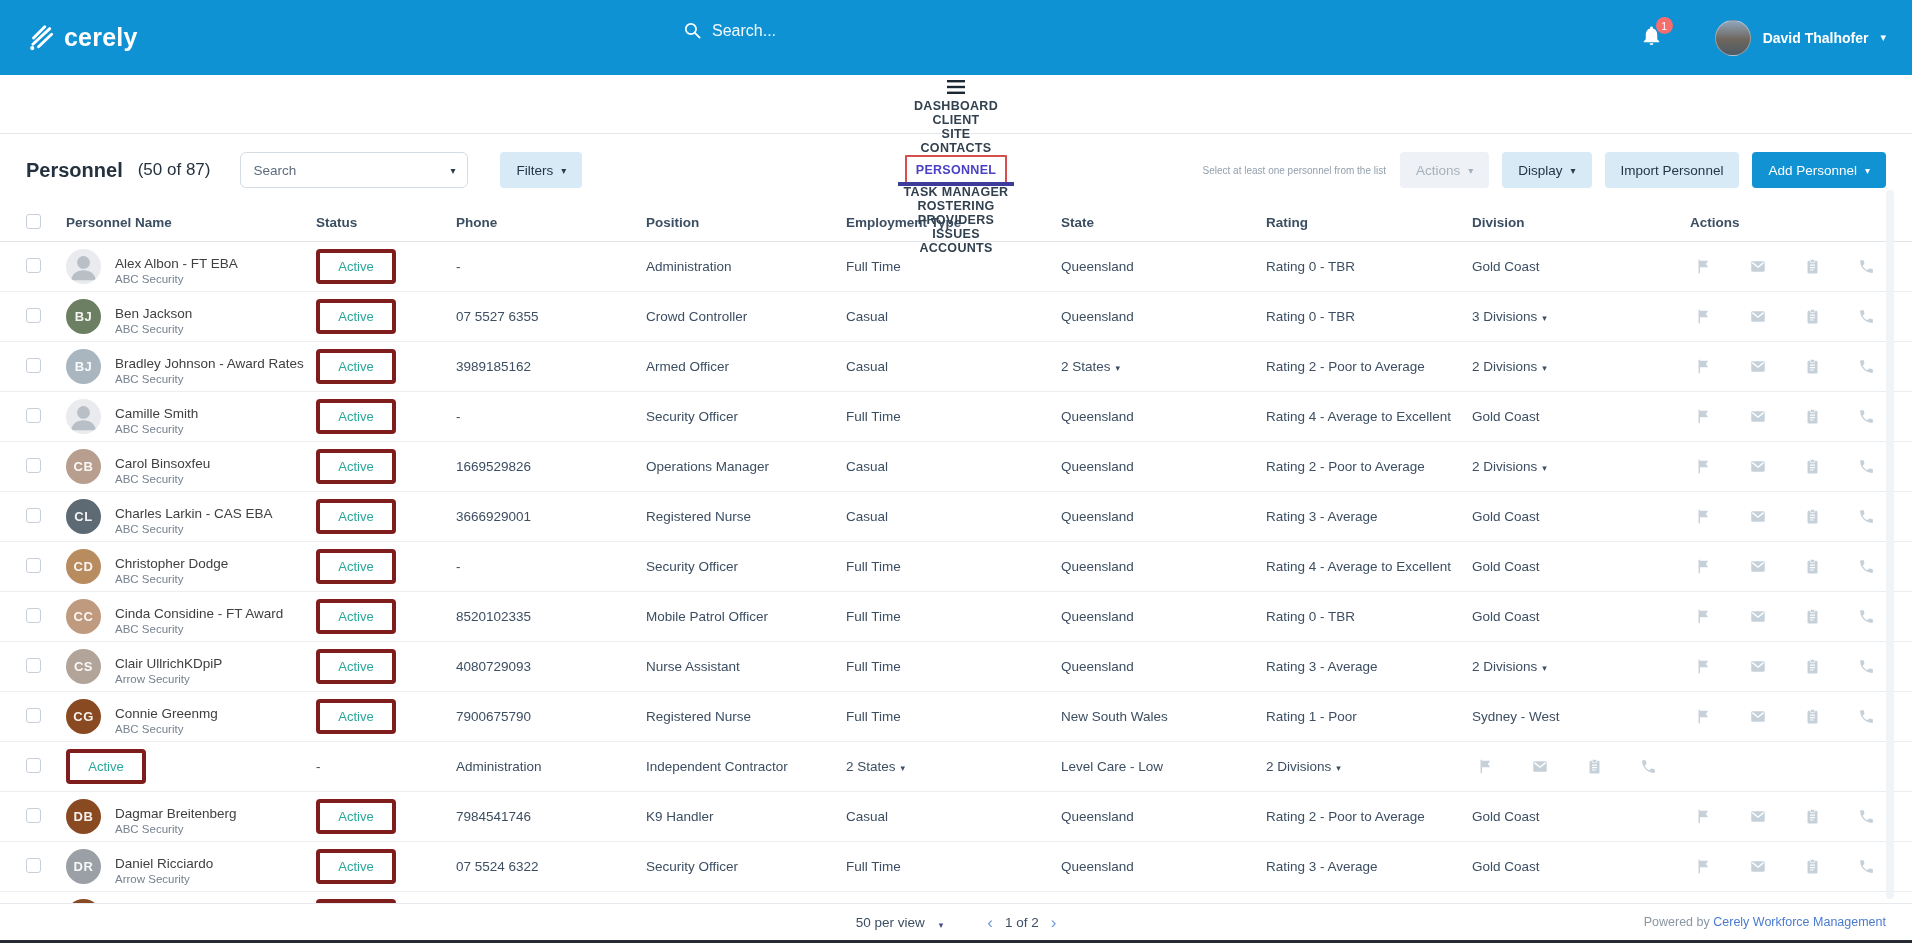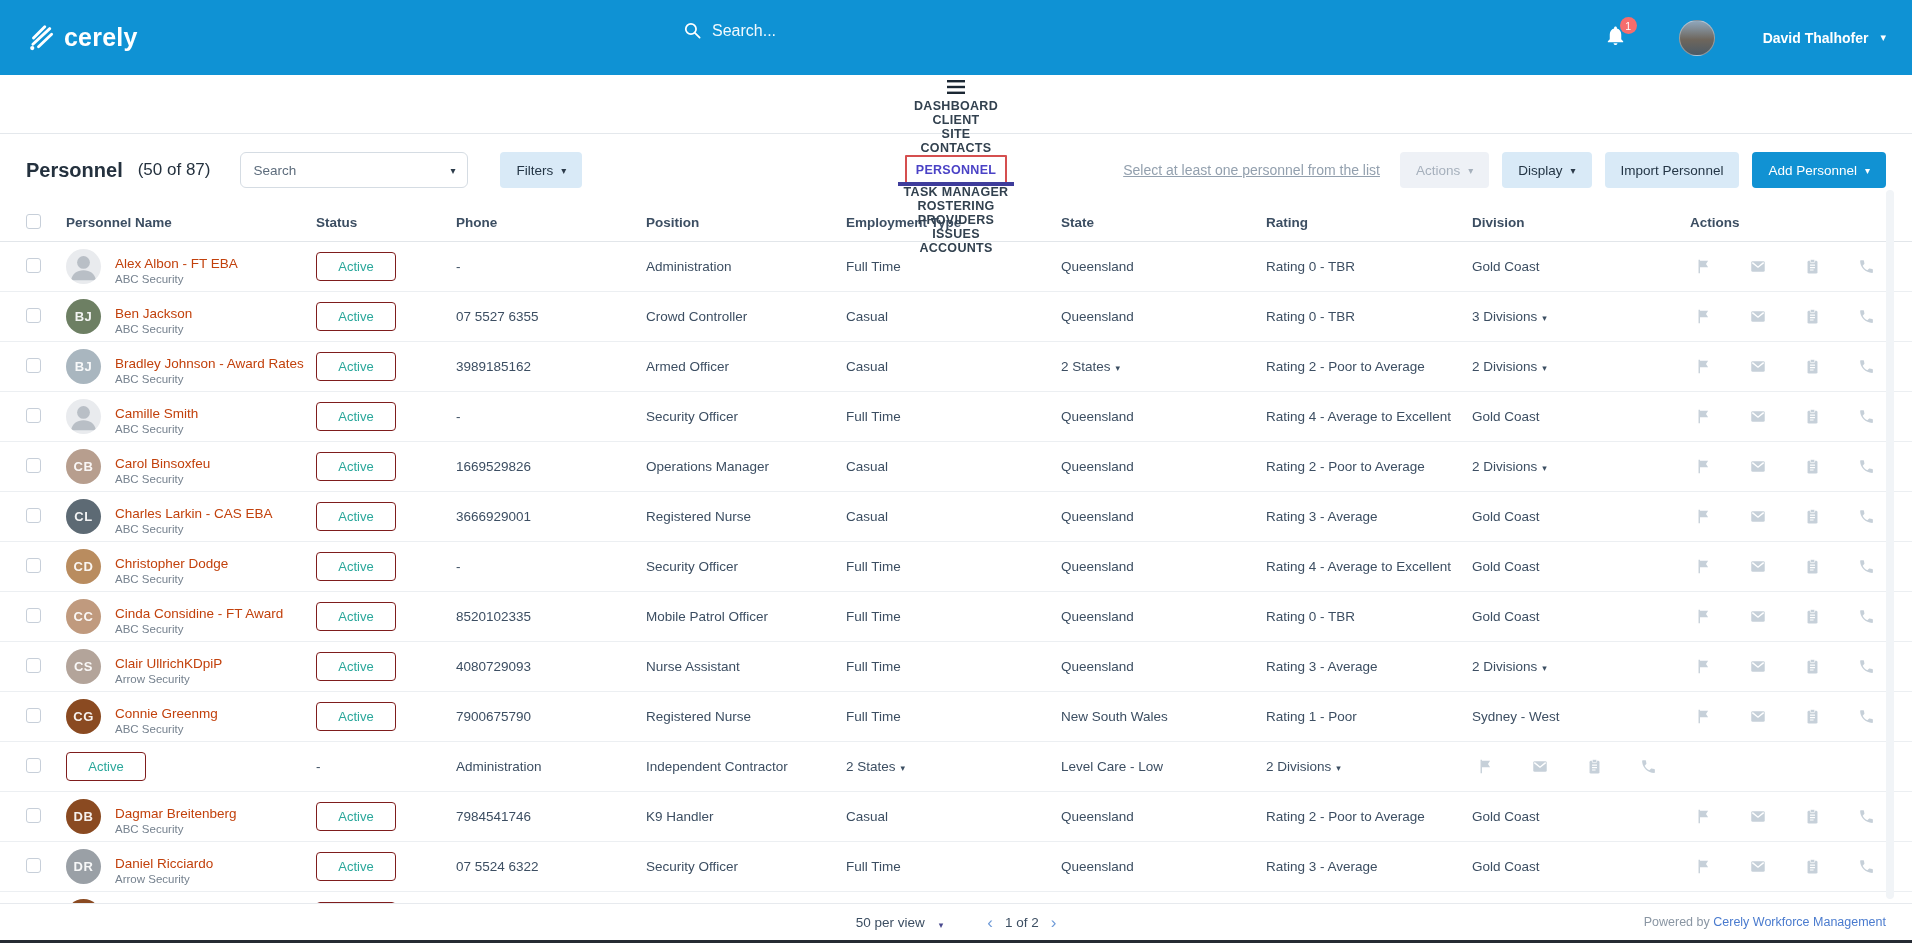--- a/index.html
+++ b/index.html
@@ -12,21 +12,21 @@
   .logo { display:flex; align-items:center; gap:8px; cursor:pointer; }
   .logo-text { color:#fff; font-size:25px; font-weight:700; letter-spacing:.2px; }
   .top-search { position:absolute; left:683px; top:0; height:61px; display:flex; align-items:center; gap:10px; width:420px; }
   .top-search input { background:transparent; border:none; outline:none; color:#fff; font-size:16px; width:340px; font-family:inherit; }
   .top-search input::placeholder { color:rgba(255,255,255,.95); }
   .top-right { margin-left:auto; display:flex; align-items:center; gap:22px; }
   .bell-wrap { position:relative; cursor:pointer; margin-right:30px; }
   .bell-badge { position:absolute; top:-7px; right:-10px; min-width:17px; height:17px; border-radius:9px; background:#f66d6d; color:#fff; font-size:10.5px; display:flex; align-items:center; justify-content:center; padding:0 4px; }
   .user-chip { display:flex; align-items:center; gap:12px; cursor:pointer; }
   .user-avatar { width:36px; height:36px; border-radius:50%; background:linear-gradient(180deg,#8fa7bd 0%,#6e665c 55%,#4c5a66 100%); border:1px solid rgba(255,255,255,.35); }
-  .user-name { color:#fff; font-size:14px; font-weight:700;margin-left:36px; }
+  .user-name { color:#fff; font-size:14px; font-weight:700; }
   .white-caret { color:#fff; font-size:11px; }
 
   
   .navbar { height:59px; background:#fff; border-bottom:1px solid #e4e8ec; display:flex; align-items:center; padding:0 16px;flex-direction:column; }
   .hamburger { padding:0 14px; cursor:pointer; display:flex; align-items:center; }
   .nav-item { height:59px; display:flex; align-items:center; padding:0 21px; position:relative; cursor:pointer; font-size:12.5px; font-weight:700; color:#32414f; letter-spacing:.3px; }
   .nav-item.active { color:#4a42c6; }
   .nav-item.active .nav-label-box { border:2px solid #d54f4f; padding:6px 9px; border-radius:1px; }
   .nav-item.active::after { content:""; position:absolute; left:14px; right:14px; bottom:-1px; height:4px; background:#3e3c9b; }
 
@@ -36,37 +36,37 @@
   .page-count { font-size:17px; color:#24313e; font-weight:400; margin-left:15px; }
   .search-select { margin-left:30px; width:228px; height:36px; border:1px solid #d5dce3; border-radius:6px; background:#fff; display:flex; align-items:center; padding:8px 12px; cursor:pointer; }
   .search-select .ph { color:#5d6c7c; font-size:13.5px; flex:1; }
   .dark-caret { color:#2c3b4a; font-size:10px; }
   .btn { height:36px; border:none; border-radius:4px; font-size:13.5px; font-family:inherit; display:inline-flex; align-items:center; gap:8px; padding:0 16px; cursor:pointer; }
   .btn-light { background:#d9eaf7; color:#243646; }
   .btn-disabled { background:#eef1f6; color:#a6b0bc; cursor:default; }
   .btn-primary { background:#1192d3; color:#fff; font-weight:400; }
   .filters-btn { margin-left:32px; }
   .toolbar-right { margin-left:auto; display:flex; align-items:center; gap:13px; }
-  .hint { color:#93a0ae; font-size:14px; margin-right:7px;text-decoration:underline; }
+  .hint { color:#93a0ae; font-size:10px; margin-right:1px; }
 
   
   .tgrid { display:grid; grid-template-columns:40px 250px 140px 190px 200px 215px 205px 206px 218px 1fr; align-items:center; padding:0 26px; }
   .thead { margin-top:14px; height:38px; border-bottom:1px solid #e2e6ea; }
   .th { font-size:13.5px; font-weight:700; color:#3c4e62; }
   .trow { height:50px; border-bottom:1px solid #eceff2; }
   .cell { font-size:13.5px; color:#3c4e62; }
   .checkbox { width:15px; height:15px; border:1px solid #c7cfd9; border-radius:3px; background:#fff; display:inline-block; cursor:pointer; }
   .col-name-flex { display:flex; align-items:center; gap:14px; overflow:hidden; }
   .avatar { width:35px; height:35px; border-radius:50%; flex:0 0 35px; display:flex; align-items:center; justify-content:center; overflow:hidden; position:relative; }
   .avatar .av-init { color:rgba(255,255,255,.92); font-size:13px; font-weight:700; letter-spacing:.5px; display:none; }
   .avatar.kind-photo .av-init, .avatar.kind-cartoon .av-init { display:block; }
   .name-block { display:flex; flex-direction:column; gap:2px; overflow:hidden; }
-  .pname { color:#c2410c; font-size:13.5px; text-decoration:none; cursor:pointer; white-space:nowrap;margin-top:7px; }
+  .pname { color:#404040; font-size:13.5px; text-decoration:none; cursor:pointer; white-space:nowrap;margin-top:7px; }
   .pcompany { color:#76828f; font-size:11.5px; }
-  .badge { display:inline-block; width:80px; text-align:center; padding:6px 0; border:1px solid #7f1d1d; border-radius:4px; background:#fff; color:#2aa79b; font-size:13px; }
+  .badge { display:inline-block; width:80px; text-align:center; padding:6px 0; border:4px solid #7f1d1d; border-radius:4px; background:#fff; color:#2aa79b; font-size:13px; }
   .mini-caret { font-size:9px; color:#3c4e62; margin-left:5px; }
   .col-actions-flex { display:flex; align-items:center; gap:37px; padding-left:5px; }
   .aicon { cursor:pointer; }
 
   .scroll-track { position:absolute; right:18px; top:190px; bottom:44px; width:8px; background:#f1f4f7; border-radius:4px; }
 
   
   .footer { position:absolute; left:0; right:0; bottom:3px; height:37px; background:#fff; border-top:1px solid #e7eaee; display:flex; align-items:center; justify-content:center; gap:44px; }
   .perview { display:flex; align-items:flex-end; gap:9px; color:#3c4e62; font-size:13.5px; cursor:pointer; }
   .pager { display:flex; align-items:center; gap:12px; font-size:13.5px; color:#3c4e62; }

